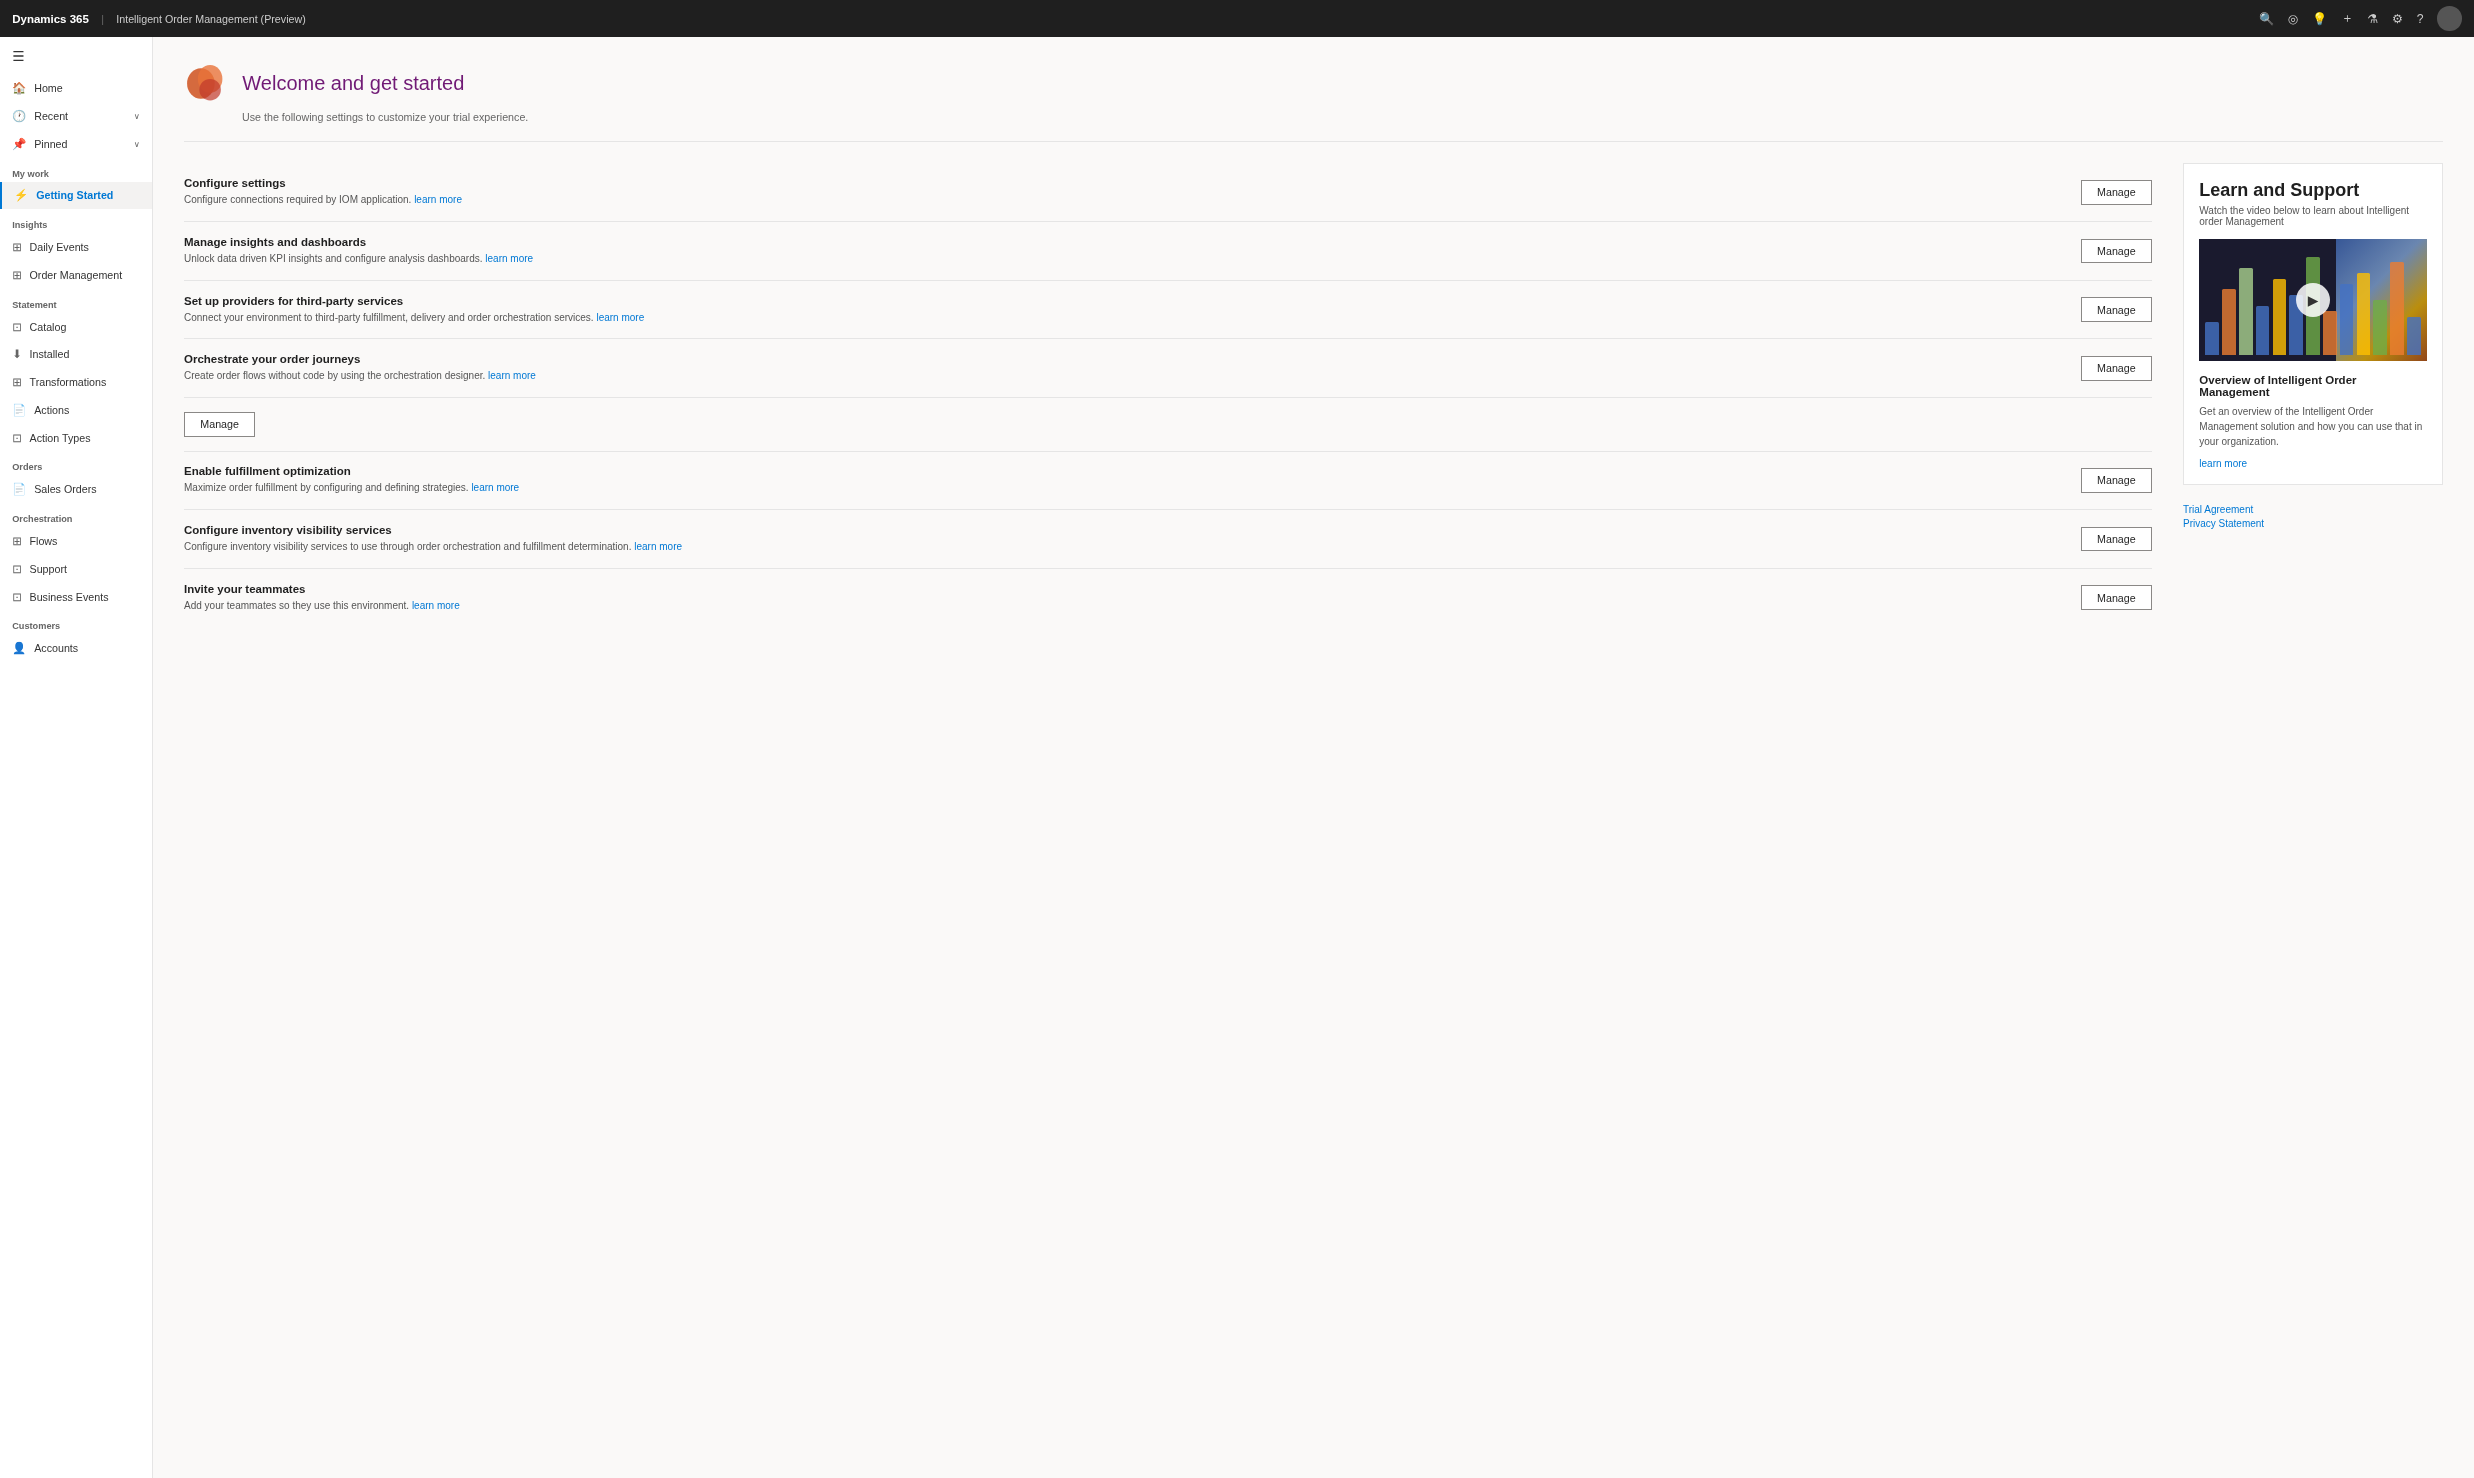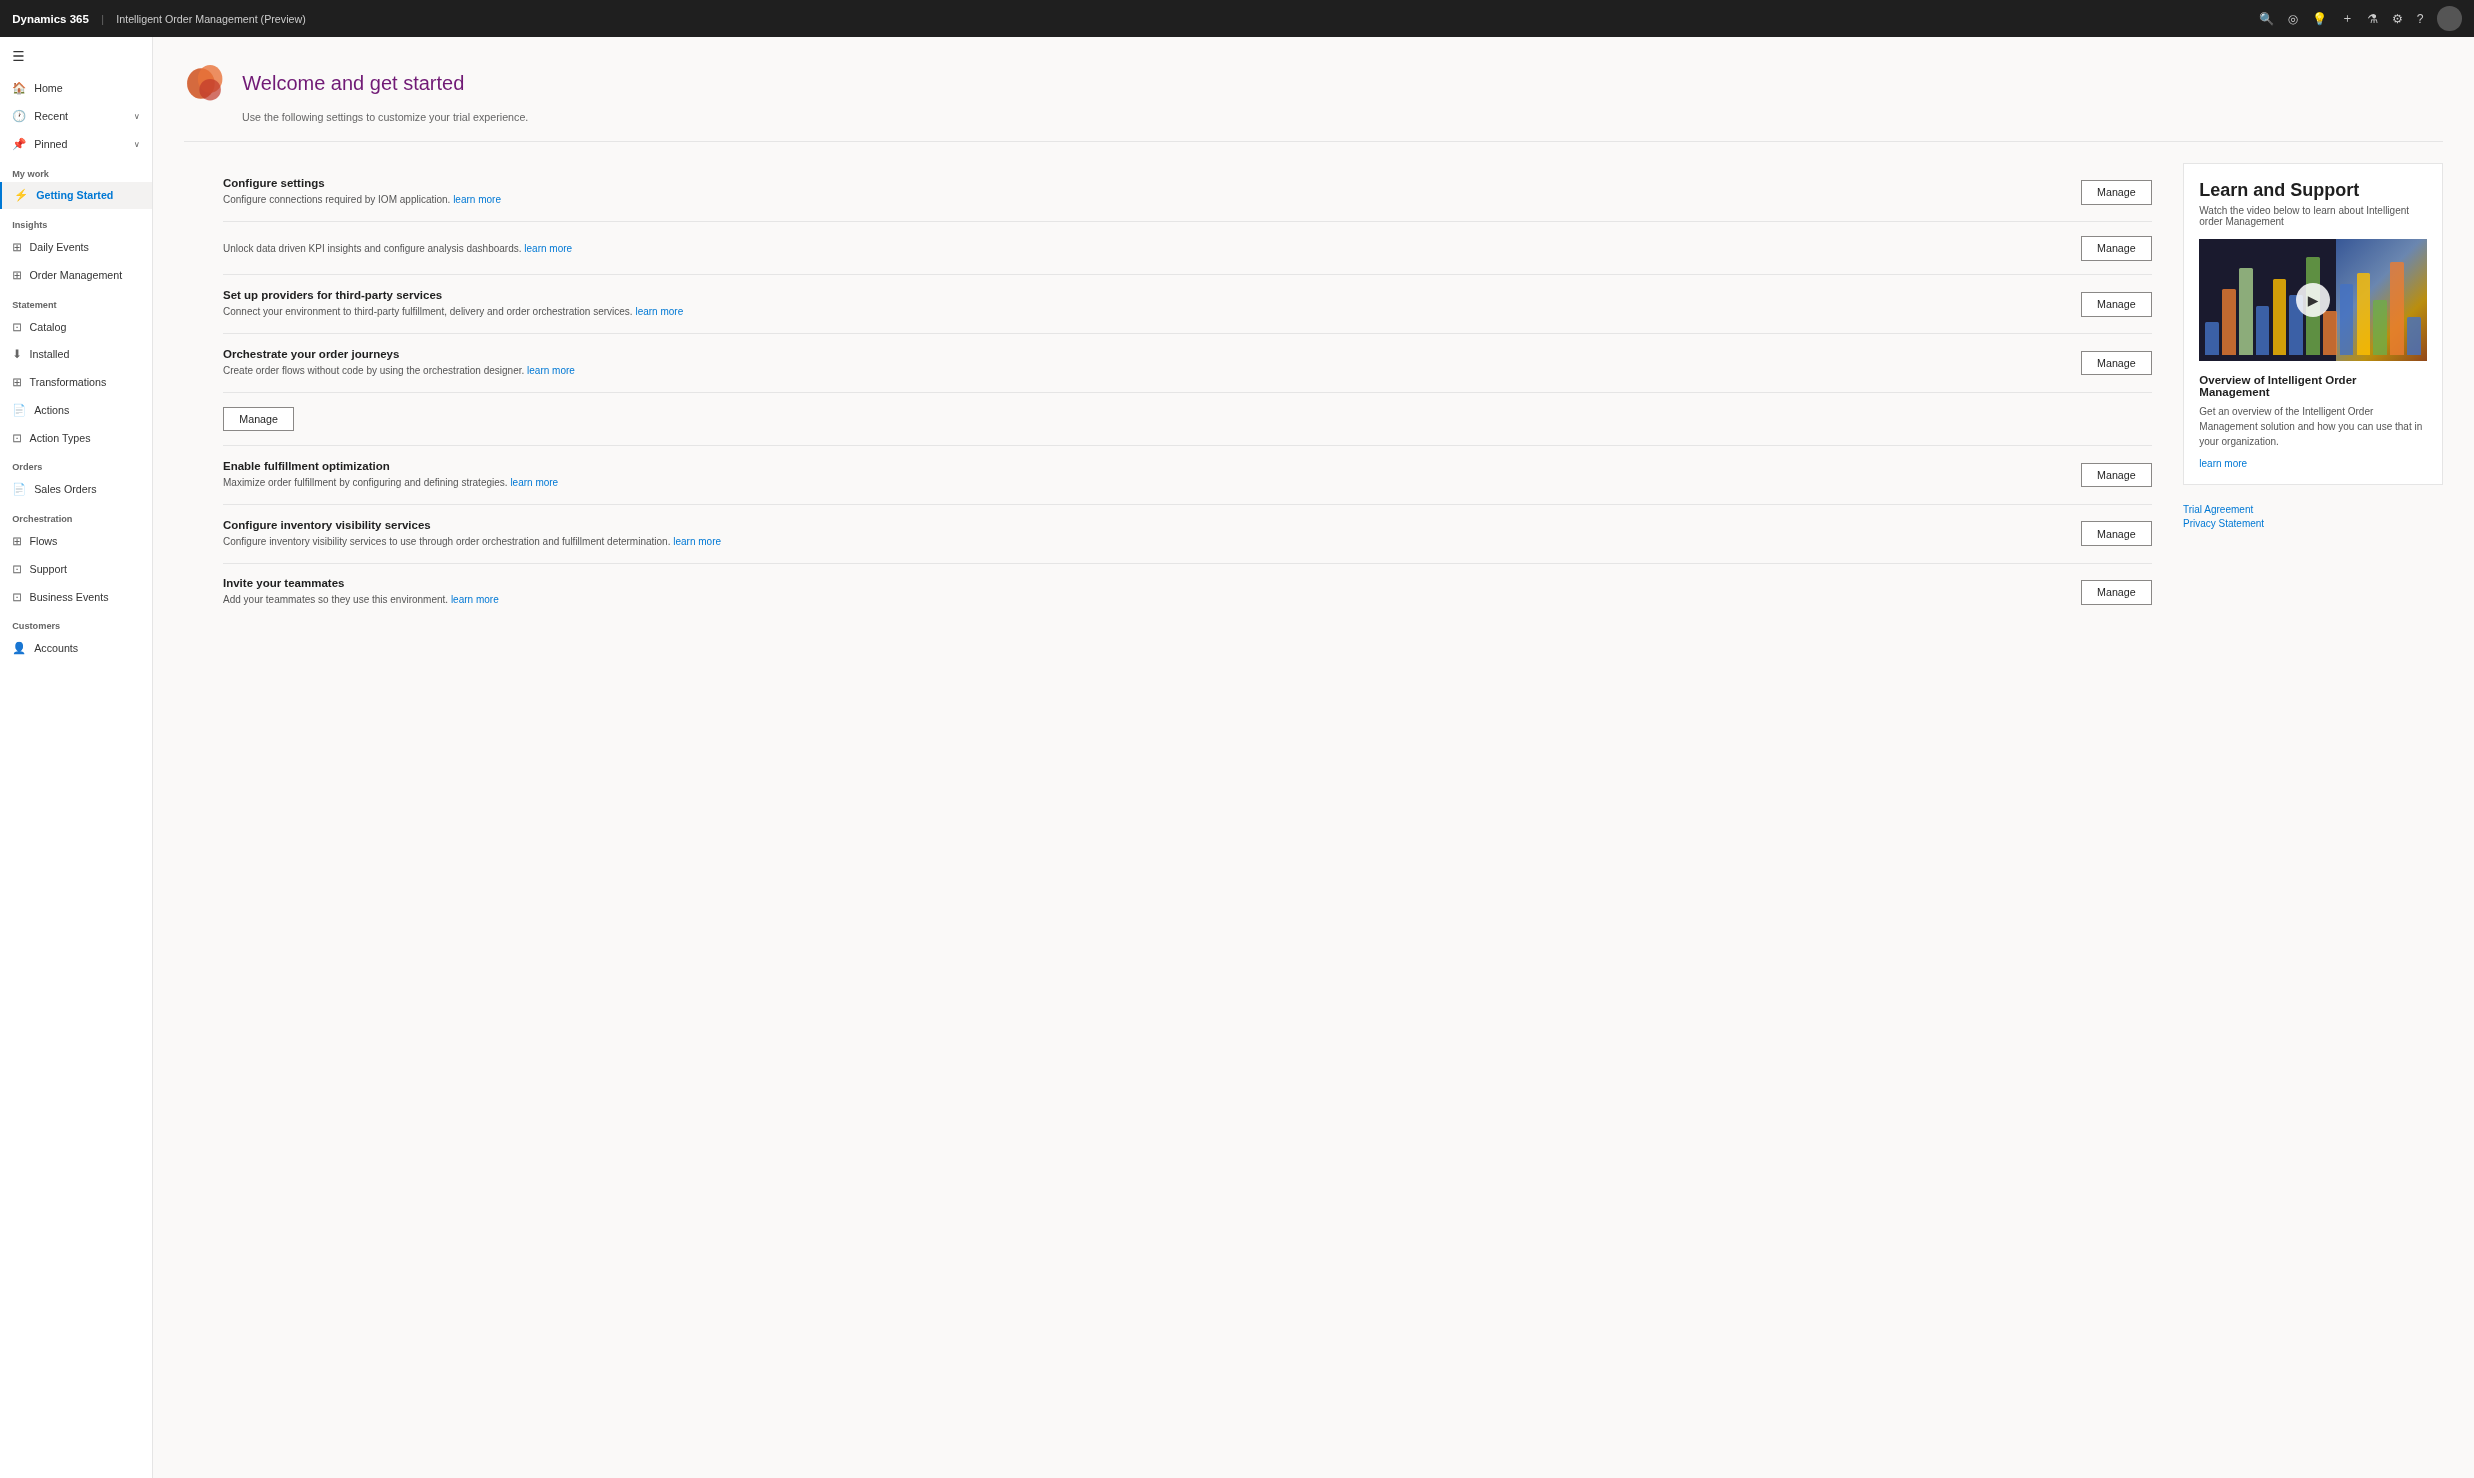--- a/index.html
+++ b/index.html
@@ -125,21 +125,20 @@
       border: none;
       border-top: 0.8px solid #e5e5e5;
       margin-bottom: 21.4px;
     }
 
     
     .two-col {
       display: flex;
       gap: 31px;
       align-items: flex-start;
-      margin-left: 39px;
     }
     .main-col {
       flex: 1;
     }
     .side-col {
       width: 260px;
       flex-shrink: 0;
     }
 
     
@@ -390,20 +389,21 @@
       <div class="main-col" id="settings-container">
       <div class="setting-row">
             <div class="setting-text">
               <div class="setting-title">Configure settings</div>
               <div class="setting-desc">Configure connections required by IOM application. <span class="link-text">learn more</span></div>
             </div>
             <button class="manage-btn">Manage</button>
           </div>
           <div class="setting-row">
             <div class="setting-text">
+              <div class="setting-title">Manage insights and dashboards</div>
               <div class="setting-desc">Unlock data driven KPI insights and configure analysis dashboards. <span class="link-text">learn more</span></div>
             </div>
             <button class="manage-btn">Manage</button>
           </div>
           <div class="setting-row">
             <div class="setting-text">
               <div class="setting-title">Set up providers for third-party services</div>
               <div class="setting-desc">Connect your environment to third-party fulfillment, delivery and order orchestration services. <span class="link-text">learn more</span></div>
             </div>
             <button class="manage-btn">Manage</button>

